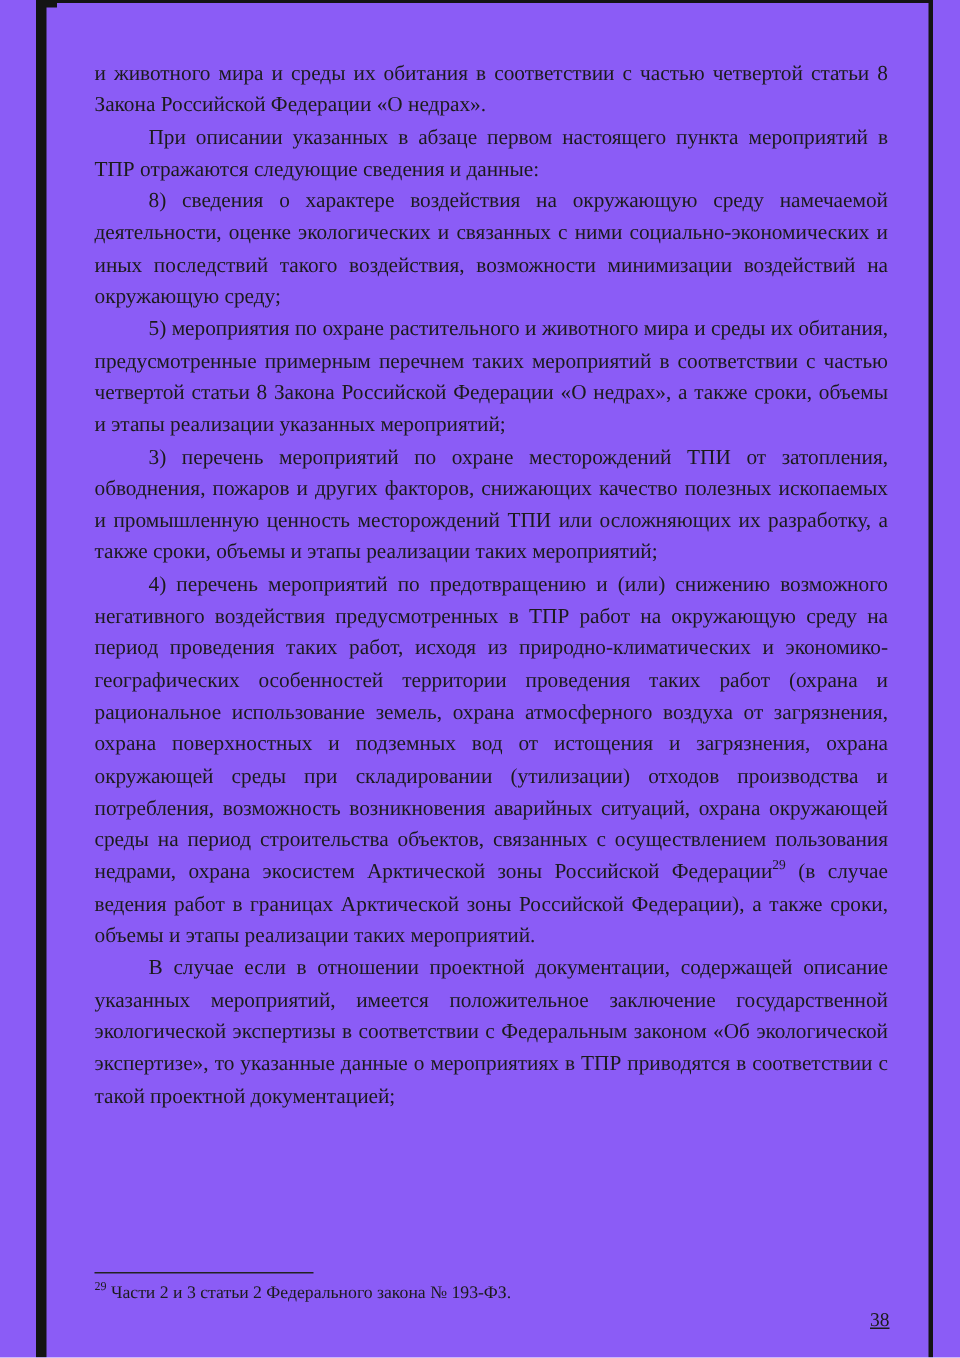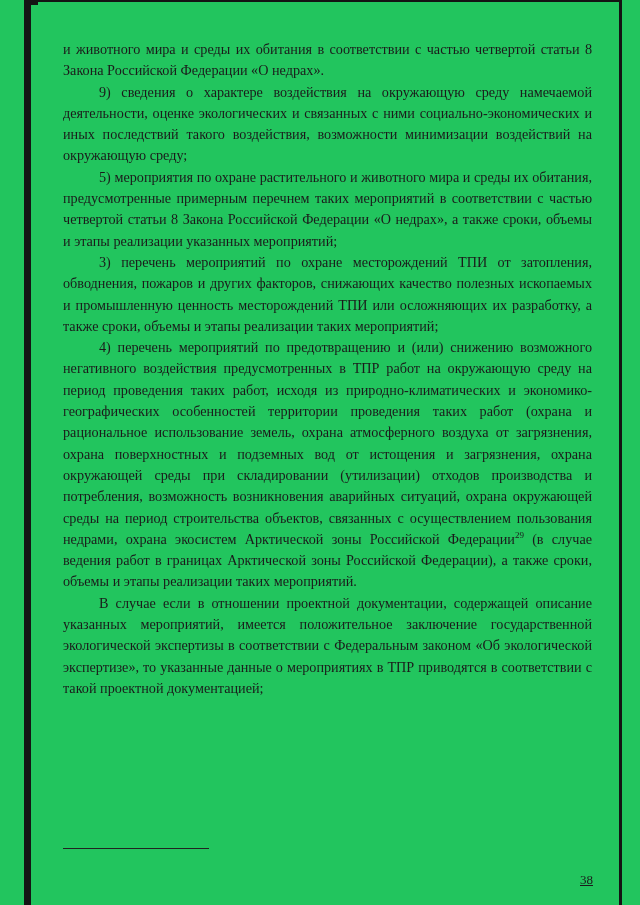--- a/index.html
+++ b/index.html
@@ -4,21 +4,21 @@
 <style>
   html, body {
     margin: 0;
     padding: 0;
     background: #ffffff;
   }
   .sheet {
     position: relative;
     width: 640px;
     height: 905px;
-    background: #22c55e;
+    background: #8b5cf6;
     overflow: hidden;
     font-family: "Liberation Serif", serif;
     color: #1b1b1b;
   }
   
   .edge-top {
     position: absolute;
     top: 0; left: 24px;
     width: 598px; height: 2px;
     background: #141414;
@@ -101,26 +101,28 @@
 
 <div class="sheet">
 
   <div class="edge-top"></div>
   <div class="edge-corner"></div>
   <div class="edge-left"></div>
   <div class="edge-right"></div>
 
   <div class="content">
     <p class="para continuation">и животного мира и среды их обитания в соответствии с частью четвертой статьи 8 Закона Российской Федерации «О недрах».</p>
-    <p class="para">9) сведения о характере воздействия на окружающую среду намечаемой деятельности, оценке экологических и связанных с ними социально-экономических и иных последствий такого воздействия, возможности минимизации воздействий на окружающую среду;</p>
+    <p class="para">При описании указанных в абзаце первом настоящего пункта мероприятий в ТПР отражаются следующие сведения и данные:</p>
+    <p class="para">8) сведения о характере воздействия на окружающую среду намечаемой деятельности, оценке экологических и связанных с ними социально-экономических и иных последствий такого воздействия, возможности минимизации воздействий на окружающую среду;</p>
     <p class="para">5) мероприятия по охране растительного и животного мира и среды их обитания, предусмотренные примерным перечнем таких мероприятий в соответствии с частью четвертой статьи 8 Закона Российской Федерации «О недрах», а также сроки, объемы и этапы реализации указанных мероприятий;</p>
     <p class="para">3) перечень мероприятий по охране месторождений ТПИ от затопления, обводнения, пожаров и других факторов, снижающих качество полезных ископаемых и промышленную ценность месторождений ТПИ или осложняющих их разработку, а также сроки, объемы и этапы реализации таких мероприятий;</p>
     <p class="para"><span>4) перечень мероприятий по предотвращению и (или) снижению возможного негативного воздействия предусмотренных в ТПР работ на окружающую среду на период проведения таких работ, исходя из природно-климатических и экономико-географических особенностей территории проведения таких работ (охрана и рациональное использование земель, охрана атмосферного воздуха от загрязнения, охрана поверхностных и подземных вод от истощения и загрязнения, охрана окружающей среды при складировании (утилизации) отходов производства и потребления, возможность возникновения аварийных ситуаций, охрана окружающей среды на период строительства объектов, связанных с осуществлением пользования недрами, охрана экосистем Арктической зоны Российской Федерации</span><sup class="fn-ref">29</sup><span> (в случае ведения работ в границах Арктической зоны Российской Федерации), а также сроки, объемы и этапы реализации таких мероприятий.</span></p>
     <p class="para">В случае если в отношении проектной документации, содержащей описание указанных мероприятий, имеется положительное заключение государственной экологической экспертизы в соответствии с Федеральным законом «Об экологической экспертизе», то указанные данные о мероприятиях в ТПР приводятся в соответствии с такой проектной документацией;</p>
   </div>
 
   <div class="footnote-area">
     <div class="footnote-rule"></div>
+    <p class="footnote-text"><sup>29</sup> <span>Части 2 и 3 статьи 2 Федерального закона № 193-ФЗ.</span></p>
   </div>
 
   <div class="page-number">38</div>
 
 </div>
 
 </body></html>

